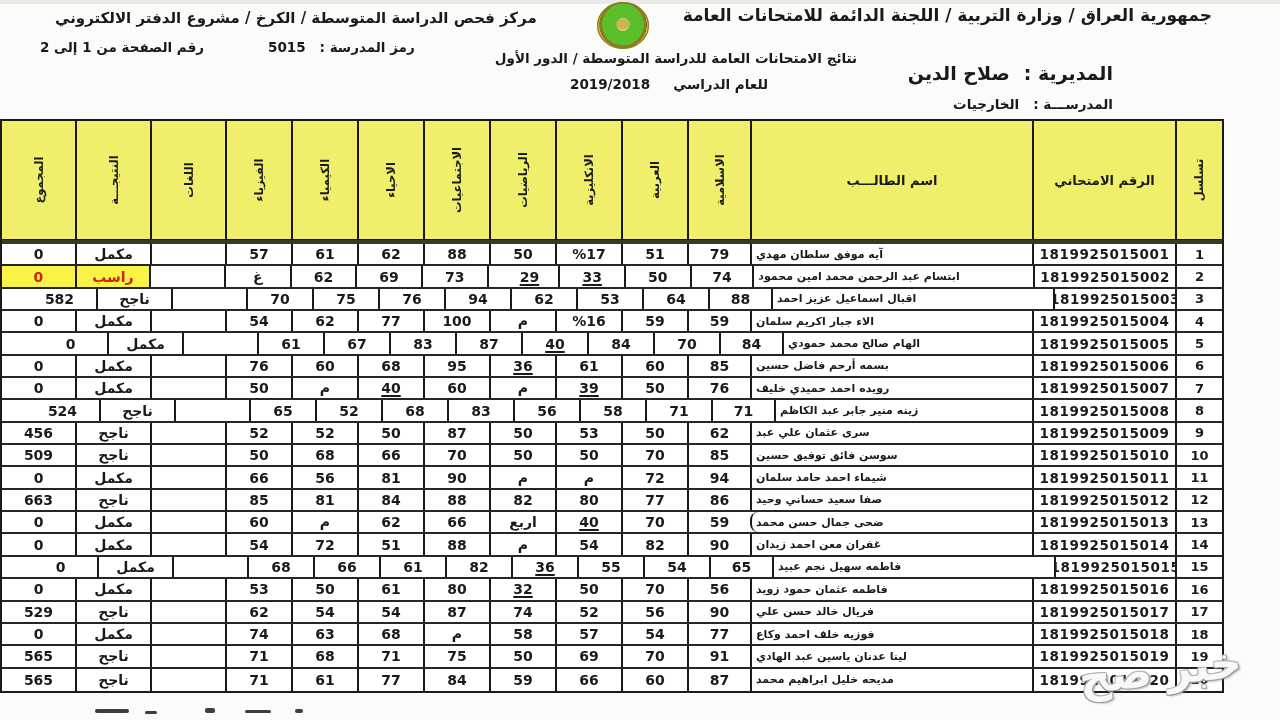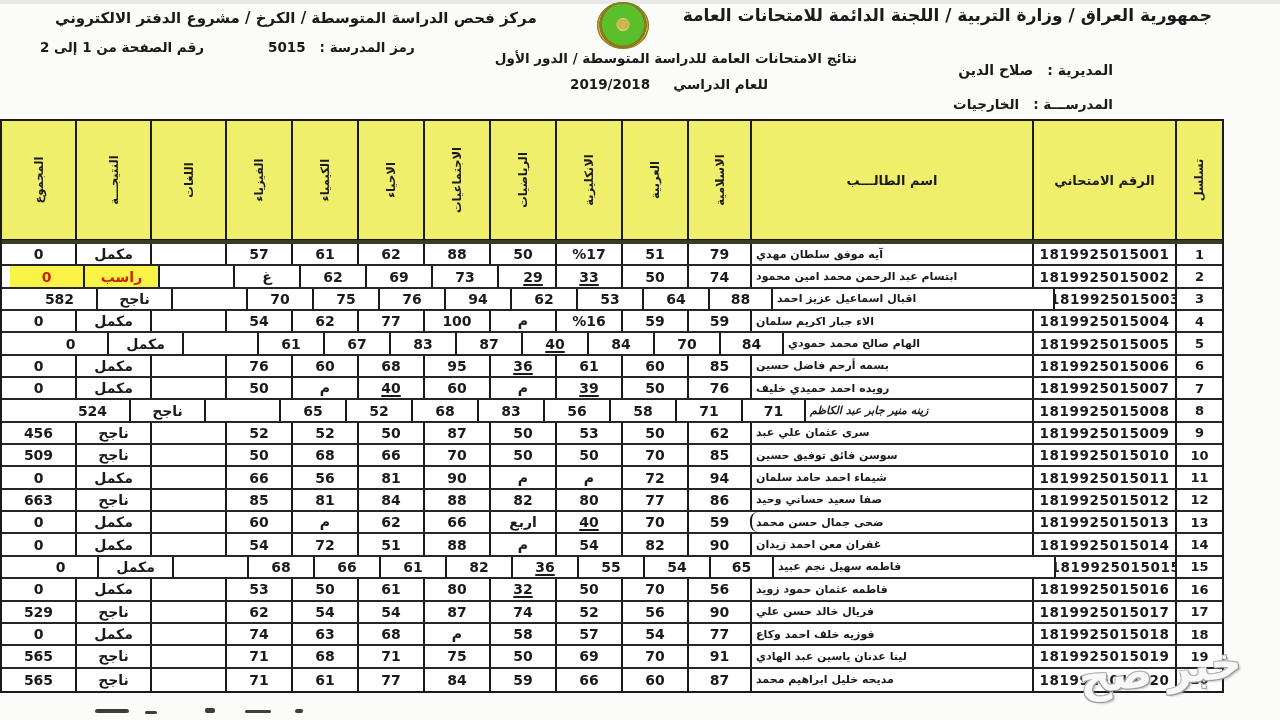--- a/index.html
+++ b/index.html
@@ -18,21 +18,21 @@
   .center-title   { position:absolute; left:55px; top:9px; font-size:15px; font-weight:bold; white-space:nowrap; direction:rtl; }
   .logo { position:absolute; left:597px; top:2px; width:52px; height:47px; border-radius:50%;
           background:radial-gradient(circle at 50% 48%, #d8c87a 0 18%, #5abf2a 19% 58%, #8a7a22 59% 66%, #c9b245 67% 80%, #9c8a2e 81% 100%);
           box-shadow:0 0 0 1px #8a7a22 inset; }
   .logo .inner-dot { position:absolute; left:50%; top:46%; width:14px; height:10px; transform:translate(-50%,-50%);
           background:#c9b245; border-radius:50%; opacity:.85; }
   .school-code-line { position:absolute; left:268px; top:39px; font-size:13.5px; font-weight:bold; direction:rtl; white-space:nowrap; }
   .page-line   { position:absolute; left:40px; top:39px; font-size:13.5px; font-weight:bold; direction:rtl; white-space:nowrap; }
   .results-title { position:absolute; left:492px; top:50px; width:368px; text-align:center; font-size:13.5px; font-weight:bold; white-space:nowrap; }
   .year-line { position:absolute; left:570px; top:76px; width:198px; display:flex; direction:rtl; justify-content:space-between; font-size:13.5px; font-weight:bold; }
-  .dir-line    { position:absolute; right:167px; top:62px; font-size:14px; font-weight:bold; direction:rtl; white-space:nowrap; }
+  .dir-line    { position:absolute; right:167px; top:62px; font-size:19px; font-weight:bold; direction:rtl; white-space:nowrap; }
   .school-line { position:absolute; right:167px; top:96px; font-size:13.5px; font-weight:bold; direction:rtl; white-space:nowrap; }
   .lbl-gap { display:inline-block; width:14px; }
 
   
   .rtable { position:absolute; right:56px; top:119px; width:1224px; border:2px solid #1a1a1a; background:#fff; direction:rtl; }
   .hrow { display:flex; direction:rtl; height:118px; background:#f0ef6c; }
   .hcell { border-left:2px solid #1a1a1a; display:flex; align-items:center; justify-content:center; overflow:hidden; }
   .hcell:last-child { border-left:none; }
   .vtext { transform:rotate(-90deg); white-space:nowrap; font-size:11.5px; font-weight:bold; }
   .htext { font-size:13px; font-weight:bold; white-space:nowrap;text-align:center; }
@@ -151,21 +151,21 @@
       <div class="bcell" style="width: 75px;">مكمل</div>
       <div class="bcell" style="width: 73px;">0</div>
     </div>
     <div class="brow">
       <div class="bcell cell-seq" style="width: 47px;">2</div>
       <div class="bcell cell-exam" style="width: 143px;">1819925015002</div>
       <div class="bcell cell-name" style="width: 282px;">ابتسام عبد الرحمن محمد امين محمود</div>
       <div class="bcell" style="width: 63px;">74</div>
       <div class="bcell" style="width: 66px;">50</div>
       <div class="bcell u" style="width: 66px;">33</div>
-      <div class="bcell u" style="width: 58px; padding-left: 12px;">29</div>
+      <div class="bcell u" style="width: 72px; padding-left: 12px;">29</div>
       <div class="bcell" style="width: 66px;">73</div>
       <div class="bcell" style="width: 66px;">69</div>
       <div class="bcell" style="width: 66px;">62</div>
       <div class="bcell" style="width: 66px;">غ</div>
       <div class="bcell" style="width: 75px;"></div>
       <div class="bcell hl" style="width: 75px;">راسب</div>
       <div class="bcell hl" style="width: 73px;">0</div>
     </div>
     <div class="brow">
       <div class="bcell cell-seq" style="width: 47px;">3</div>
@@ -243,21 +243,21 @@
       <div class="bcell u" style="width: 66px;">40</div>
       <div class="bcell" style="width: 66px;">م</div>
       <div class="bcell" style="width: 66px;">50</div>
       <div class="bcell" style="width: 75px;"></div>
       <div class="bcell" style="width: 75px;">مكمل</div>
       <div class="bcell" style="width: 73px;">0</div>
     </div>
     <div class="brow">
       <div class="bcell cell-seq" style="width: 47px;">8</div>
       <div class="bcell cell-exam" style="width: 143px;">1819925015008</div>
-      <div class="bcell cell-name" style="width: 228px; font-style: italic;">زينه منير جابر عبد الكاظم</div>
+      <div class="bcell cell-name" style="width: 258px;">زينه منير جابر عبد الكاظم</div>
       <div class="bcell" style="width: 63px;">71</div>
       <div class="bcell" style="width: 66px;">71</div>
       <div class="bcell" style="width: 66px;">58</div>
       <div class="bcell" style="width: 66px;">56</div>
       <div class="bcell" style="width: 66px;">83</div>
       <div class="bcell" style="width: 66px;">68</div>
       <div class="bcell" style="width: 66px;">52</div>
       <div class="bcell" style="width: 66px;">65</div>
       <div class="bcell" style="width: 75px;"></div>
       <div class="bcell" style="width: 75px;">ناجح</div>

